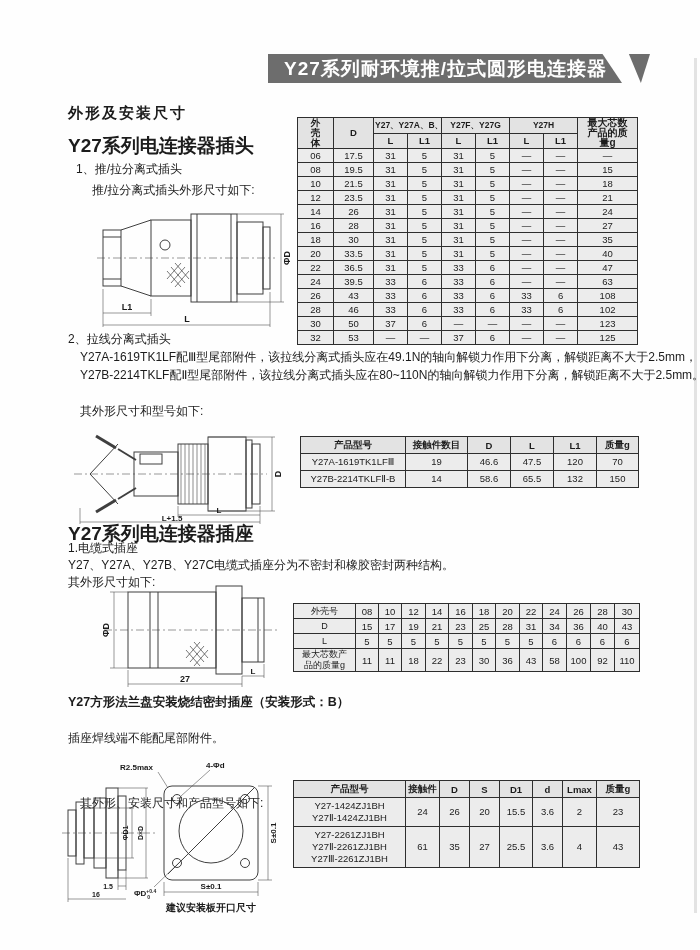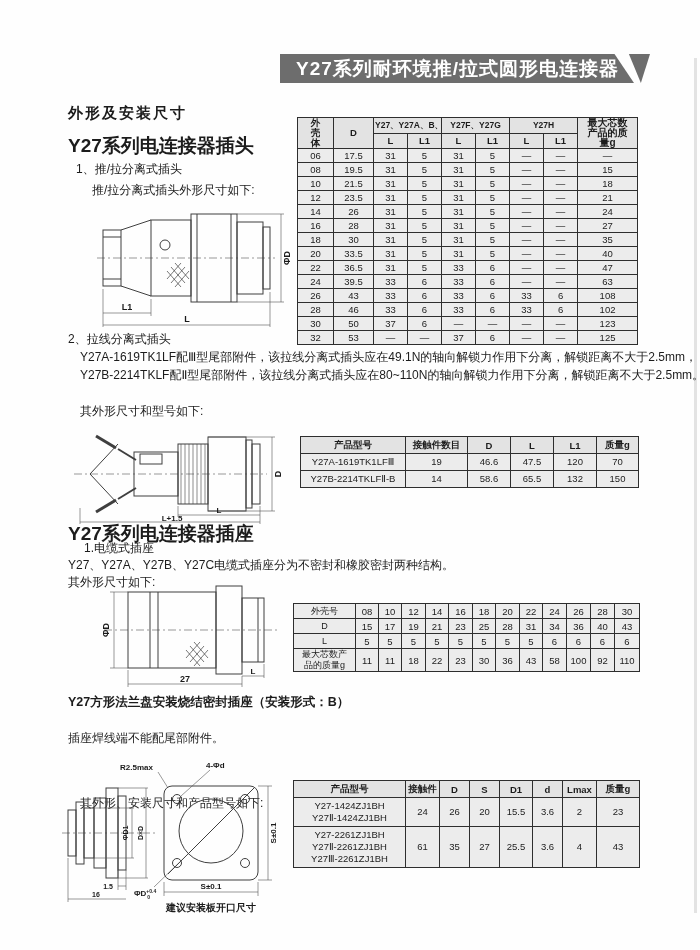--- a/index.html
+++ b/index.html
@@ -1,21 +1,21 @@
 <!DOCTYPE html>
 <html><head>
 <meta charset="utf-8">
 <style>
   html,body{margin:0;padding:0;background:#ffffff;font-family:"Liberation Sans",sans-serif;color:#1c1c1c;}
   .page{position:relative;width:700px;height:950px;background:#fefefe;overflow:hidden;}
   .abs{position:absolute;}
   .h-main{font-size:15px;font-weight:bold;letter-spacing:2px;white-space:nowrap;}
   .h-sub{font-size:19px;font-weight:bold;white-space:nowrap;}
   .txt{font-size:12px;white-space:nowrap;}
-  .banner{left:280px;top:54px;width:354px;height:29px;background:#6d6d6d;
+  .banner{left:268px;top:54px;width:354px;height:29px;background:#6d6d6d;
           clip-path:polygon(0 0,94.5% 0,100% 100%,0 100%);
           display:flex;align-items:center;padding-left:16px;box-sizing:border-box;}
   .banner span{color:#ffffff;font-size:19px;font-weight:bold;letter-spacing:1px;white-space:nowrap;}
   .banner-tail{left:626px;top:54px;width:24px;height:29px;background:#6d6d6d;
           clip-path:polygon(12% 0,100% 0,62% 100%);}
   .scan-edge{left:694px;top:58px;width:3px;height:855px;background:#e3e3e3;}
   table{border-collapse:collapse;table-layout:fixed;background:#ececec;}
   th,td{border:1px solid #2e2e2e;text-align:center;vertical-align:middle;
         padding:0 1px;white-space:pre-line;overflow:hidden;}
   thead th{background:#e3e3e3;font-weight:bold;}
@@ -365,21 +365,21 @@
           <td>14</td>
           <td>58.6</td>
           <td>65.5</td>
           <td>132</td>
           <td>150</td>
         </tr>
       </tbody>
   </table>
 
   <div class="abs h-sub" style="left:68px;top:521px;">Y27系列电连接器插座</div>
-  <div class="abs txt" style="left:84px;top:540px;text-align:center;">1.电缆式插座</div>
+  <div class="abs txt" style="left:68px;top:540px;text-align:center;">1.电缆式插座</div>
   <div class="abs txt" style="left:68px;top:557px;">Y27、Y27A、Y27B、Y27C电缆式插座分为不密封和橡胶密封两种结构。</div>
   <div class="abs txt" style="left:68px;top:574px;">其外形尺寸如下:</div>
 
   <svg class="abs" style="left:98px;top:584px;" width="192" height="108" viewBox="0 0 192 108">
     <g class="thin">
         <line x1="6" y1="46" x2="180" y2="46" stroke-dasharray="8 3 2 3"></line>
       </g>
     <g class="ln">
       <rect x="30" y="8" width="88" height="76"></rect>
       <line x1="52" y1="8" x2="52" y2="84"></line>

